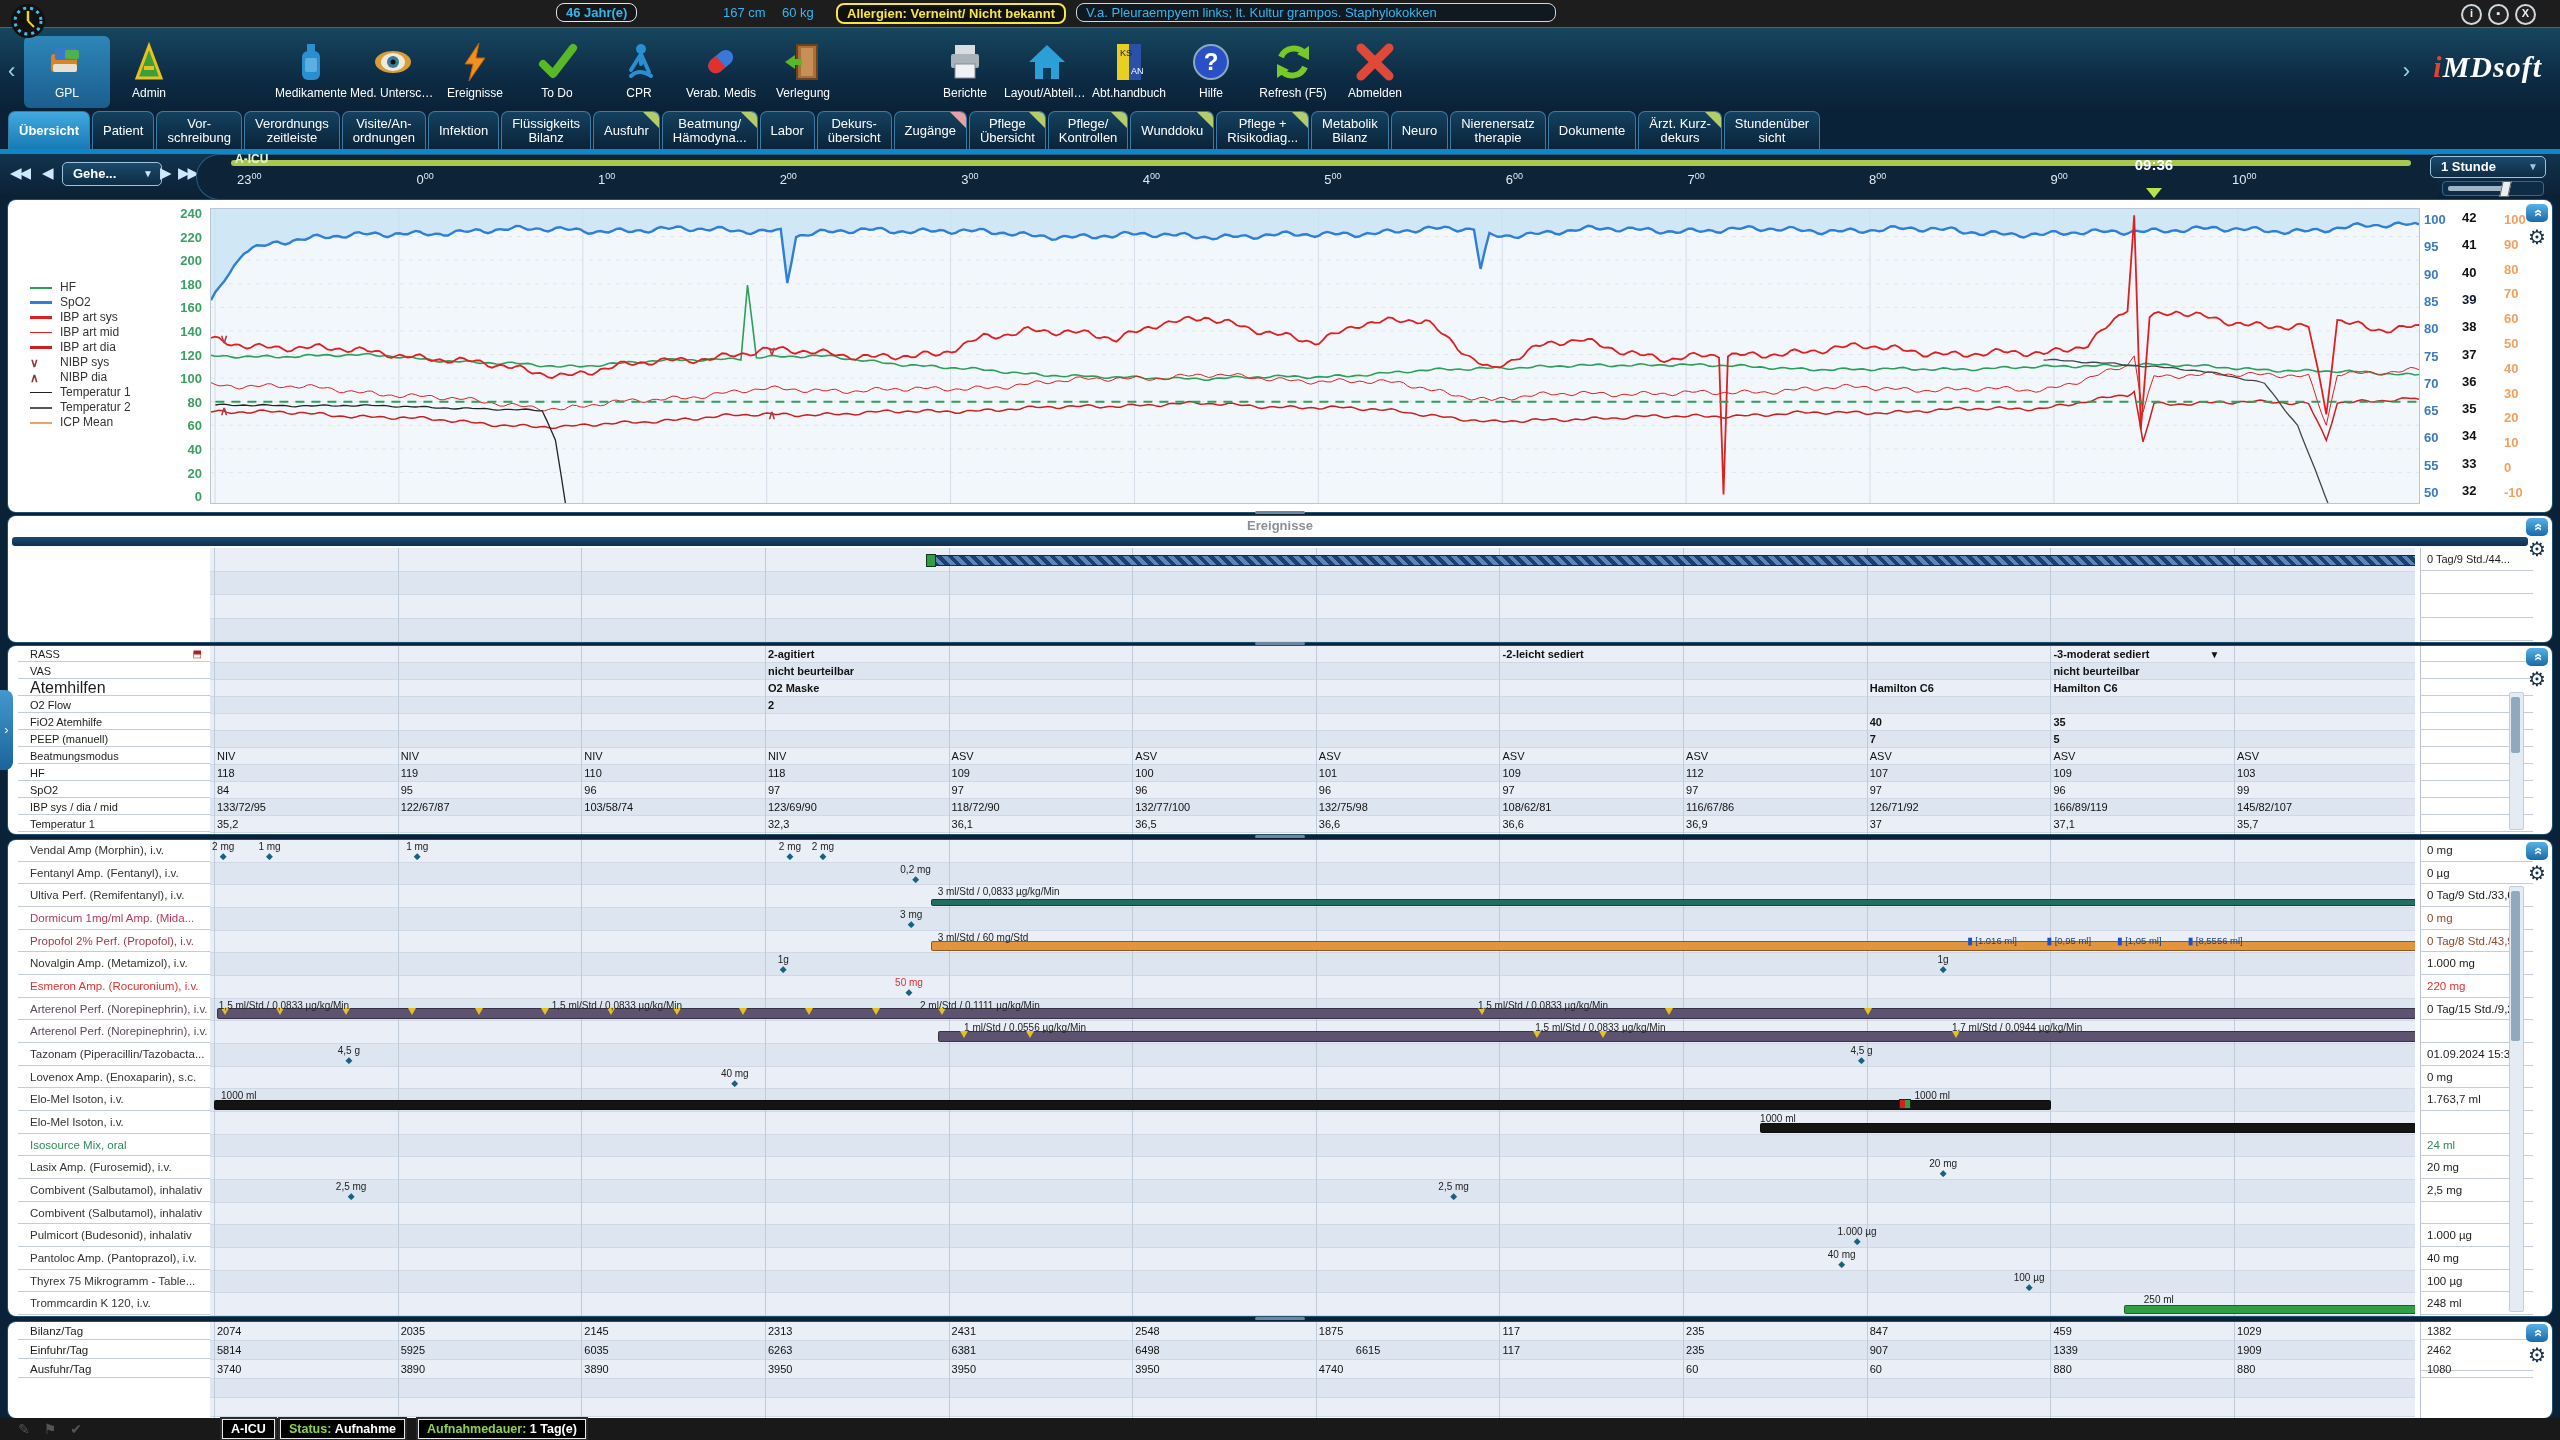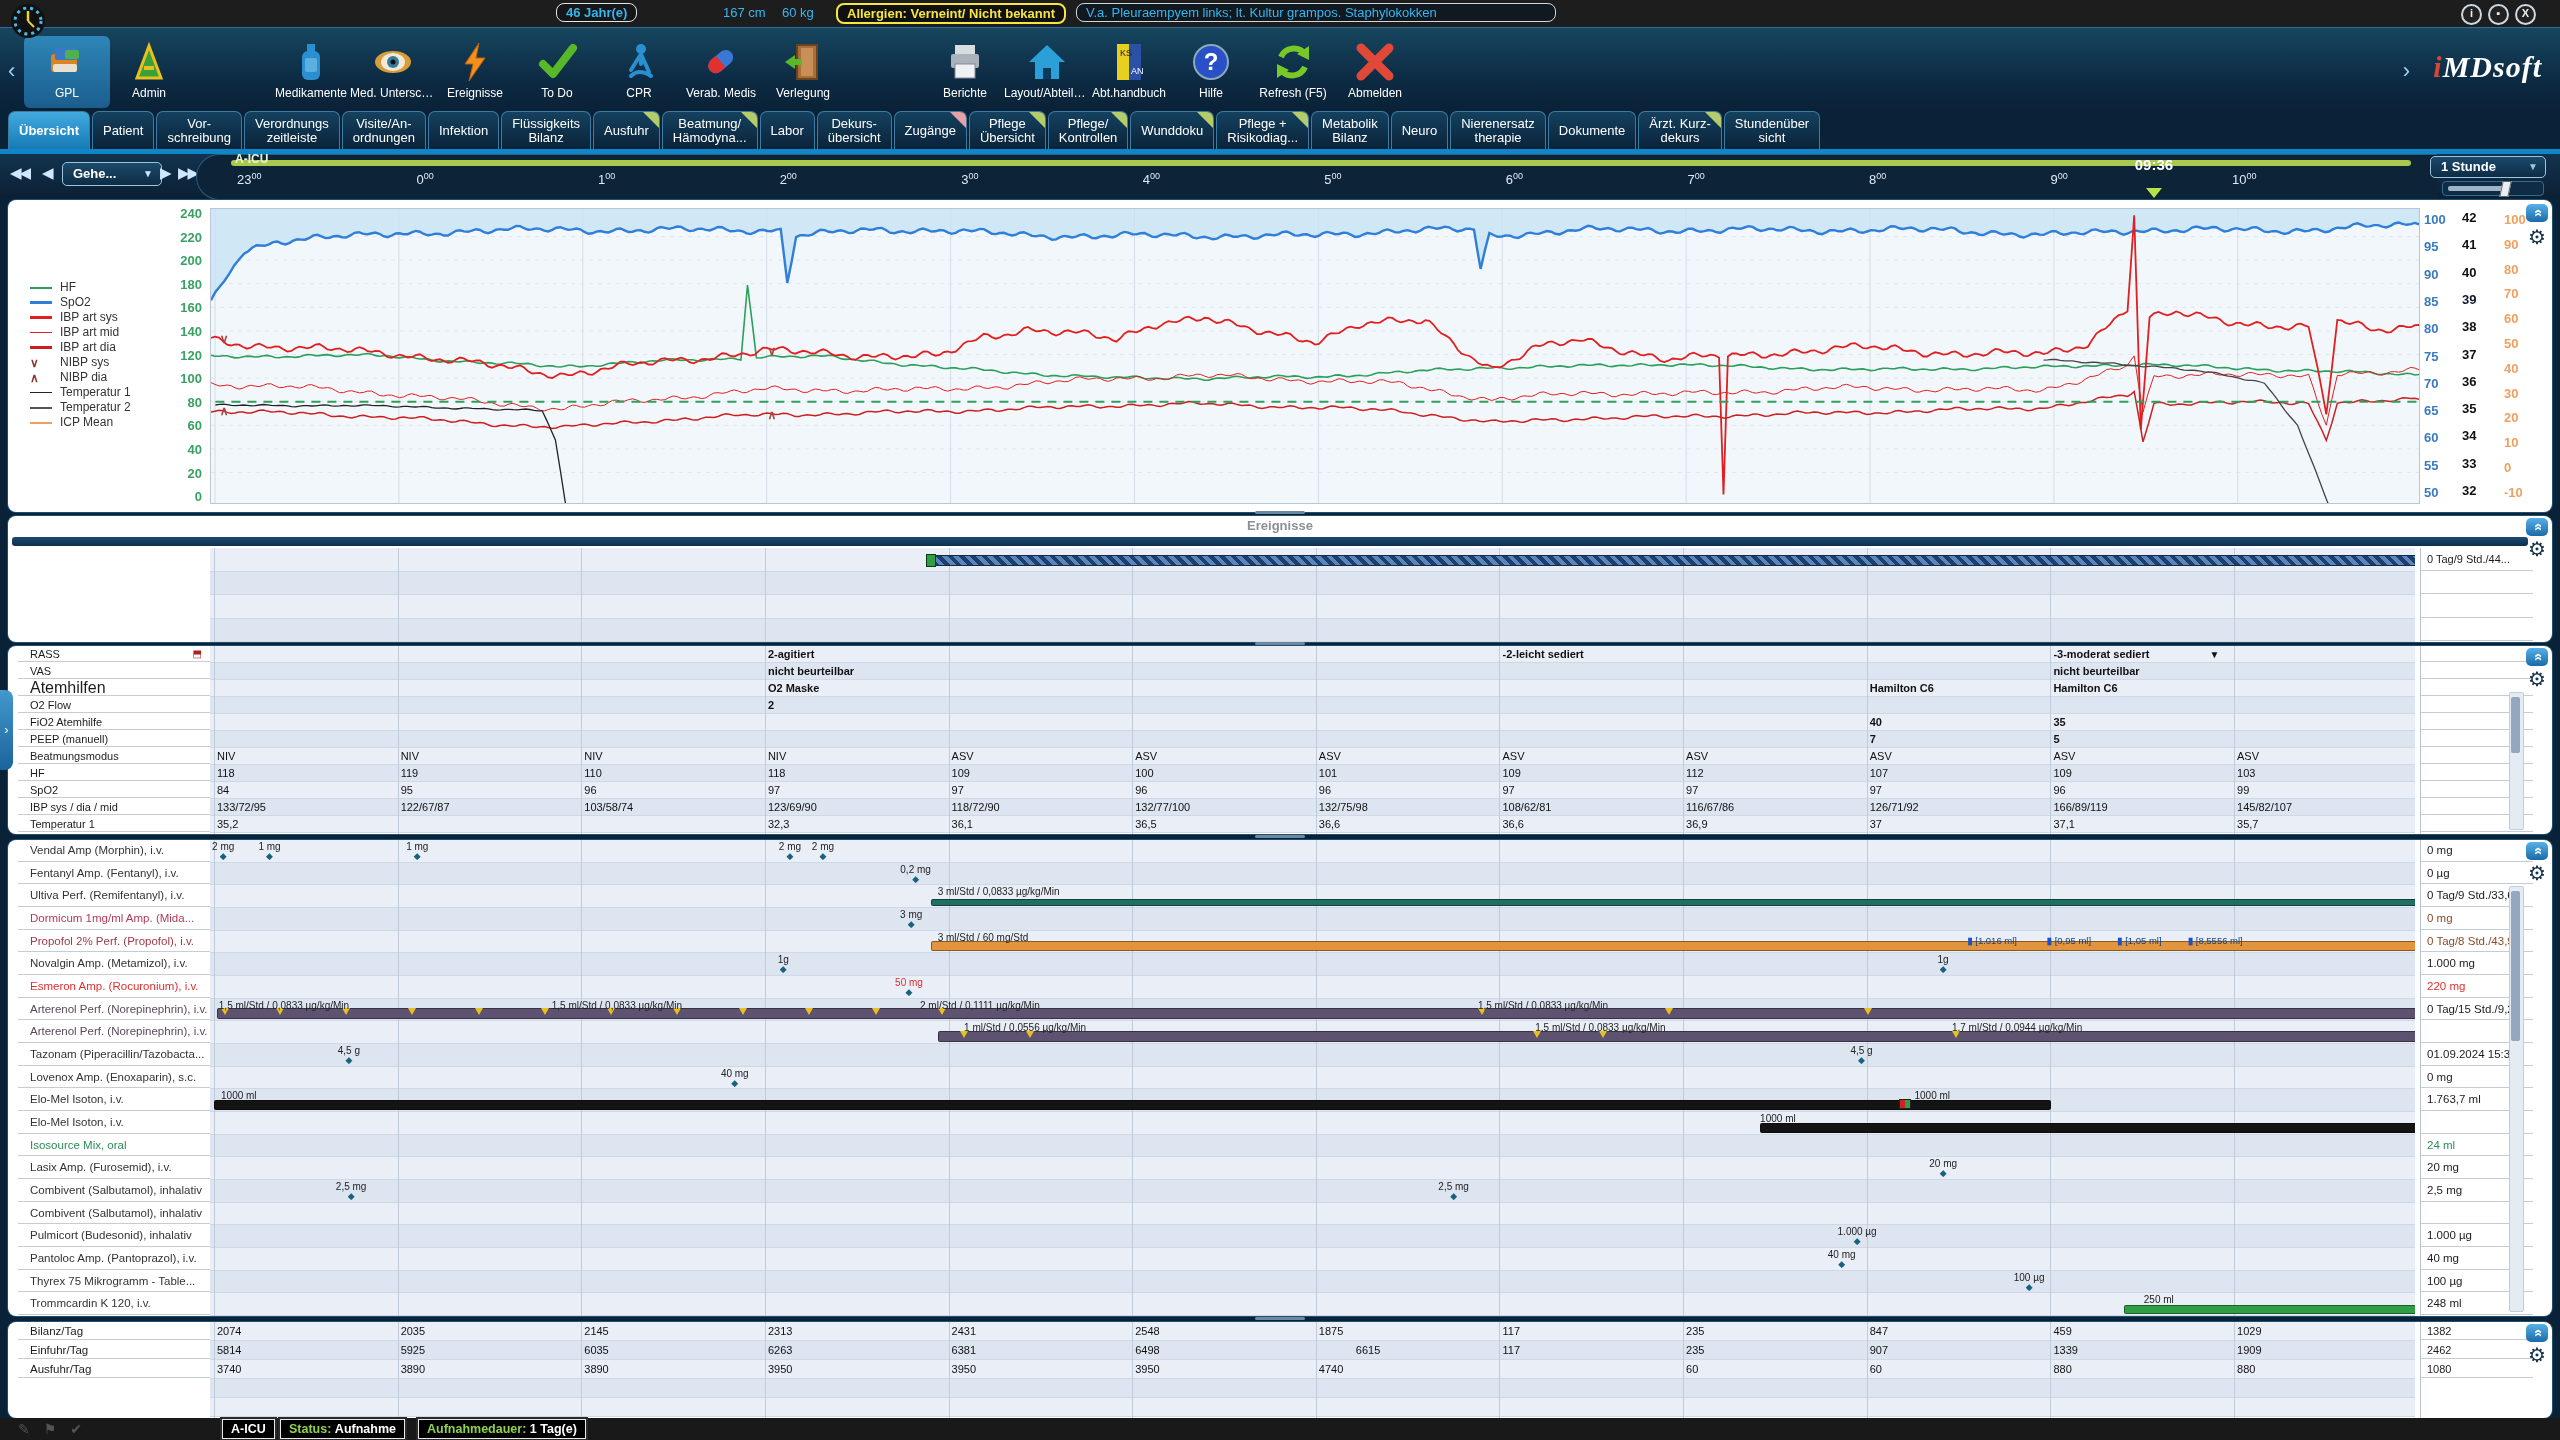--- a/index.html
+++ b/index.html
@@ -813,21 +813,21 @@
         <div class="bal-val" style="left: 33.4948%; top: 38px; height: 18px; line-height: 18px;">3950</div>
         <div class="bal-val" style="left: 41.8231%; top: 38px; height: 18px; line-height: 18px;">3950</div>
         <div class="bal-val" style="left: 50.1515%; top: 38px; height: 18px; line-height: 18px;">4740</div>
         <div class="bal-val" style="left: 66.8082%; top: 38px; height: 18px; line-height: 18px;">60</div>
         <div class="bal-val" style="left: 75.1365%; top: 38px; height: 18px; line-height: 18px;">60</div>
         <div class="bal-val" style="left: 83.4649%; top: 38px; height: 18px; line-height: 18px;">880</div>
         <div class="bal-val" style="left: 91.7932%; top: 38px; height: 18px; line-height: 18px;">880</div>
       </div>
     <div class="totals-col" id="balance-totals" style="top:0;height:96px">
         <div class="total-cell" style="top: 0px; height: 18px; line-height: 18px; font-size: 11px;">1382</div>
-        <div class="total-cell" style="top: 19px; height: 18px; line-height: 18px; font-size: 11px;">2462</div>
+        <div class="total-cell" style="top: 19px; height: 30px; line-height: 18px; font-size: 11px;">2462</div>
         <div class="total-cell" style="top: 38px; height: 18px; line-height: 18px; font-size: 11px;">1080</div>
       </div>
     <div class="sec-ctrl" style="top:2px"><span class="chev">»</span></div>
     <div class="gear" style="top:22px">⚙</div>
   </div>
 
   <div class="splitter" style="top:510px">
       <div class="grip"></div>
     </div>
   <div class="splitter" style="top:641px">

